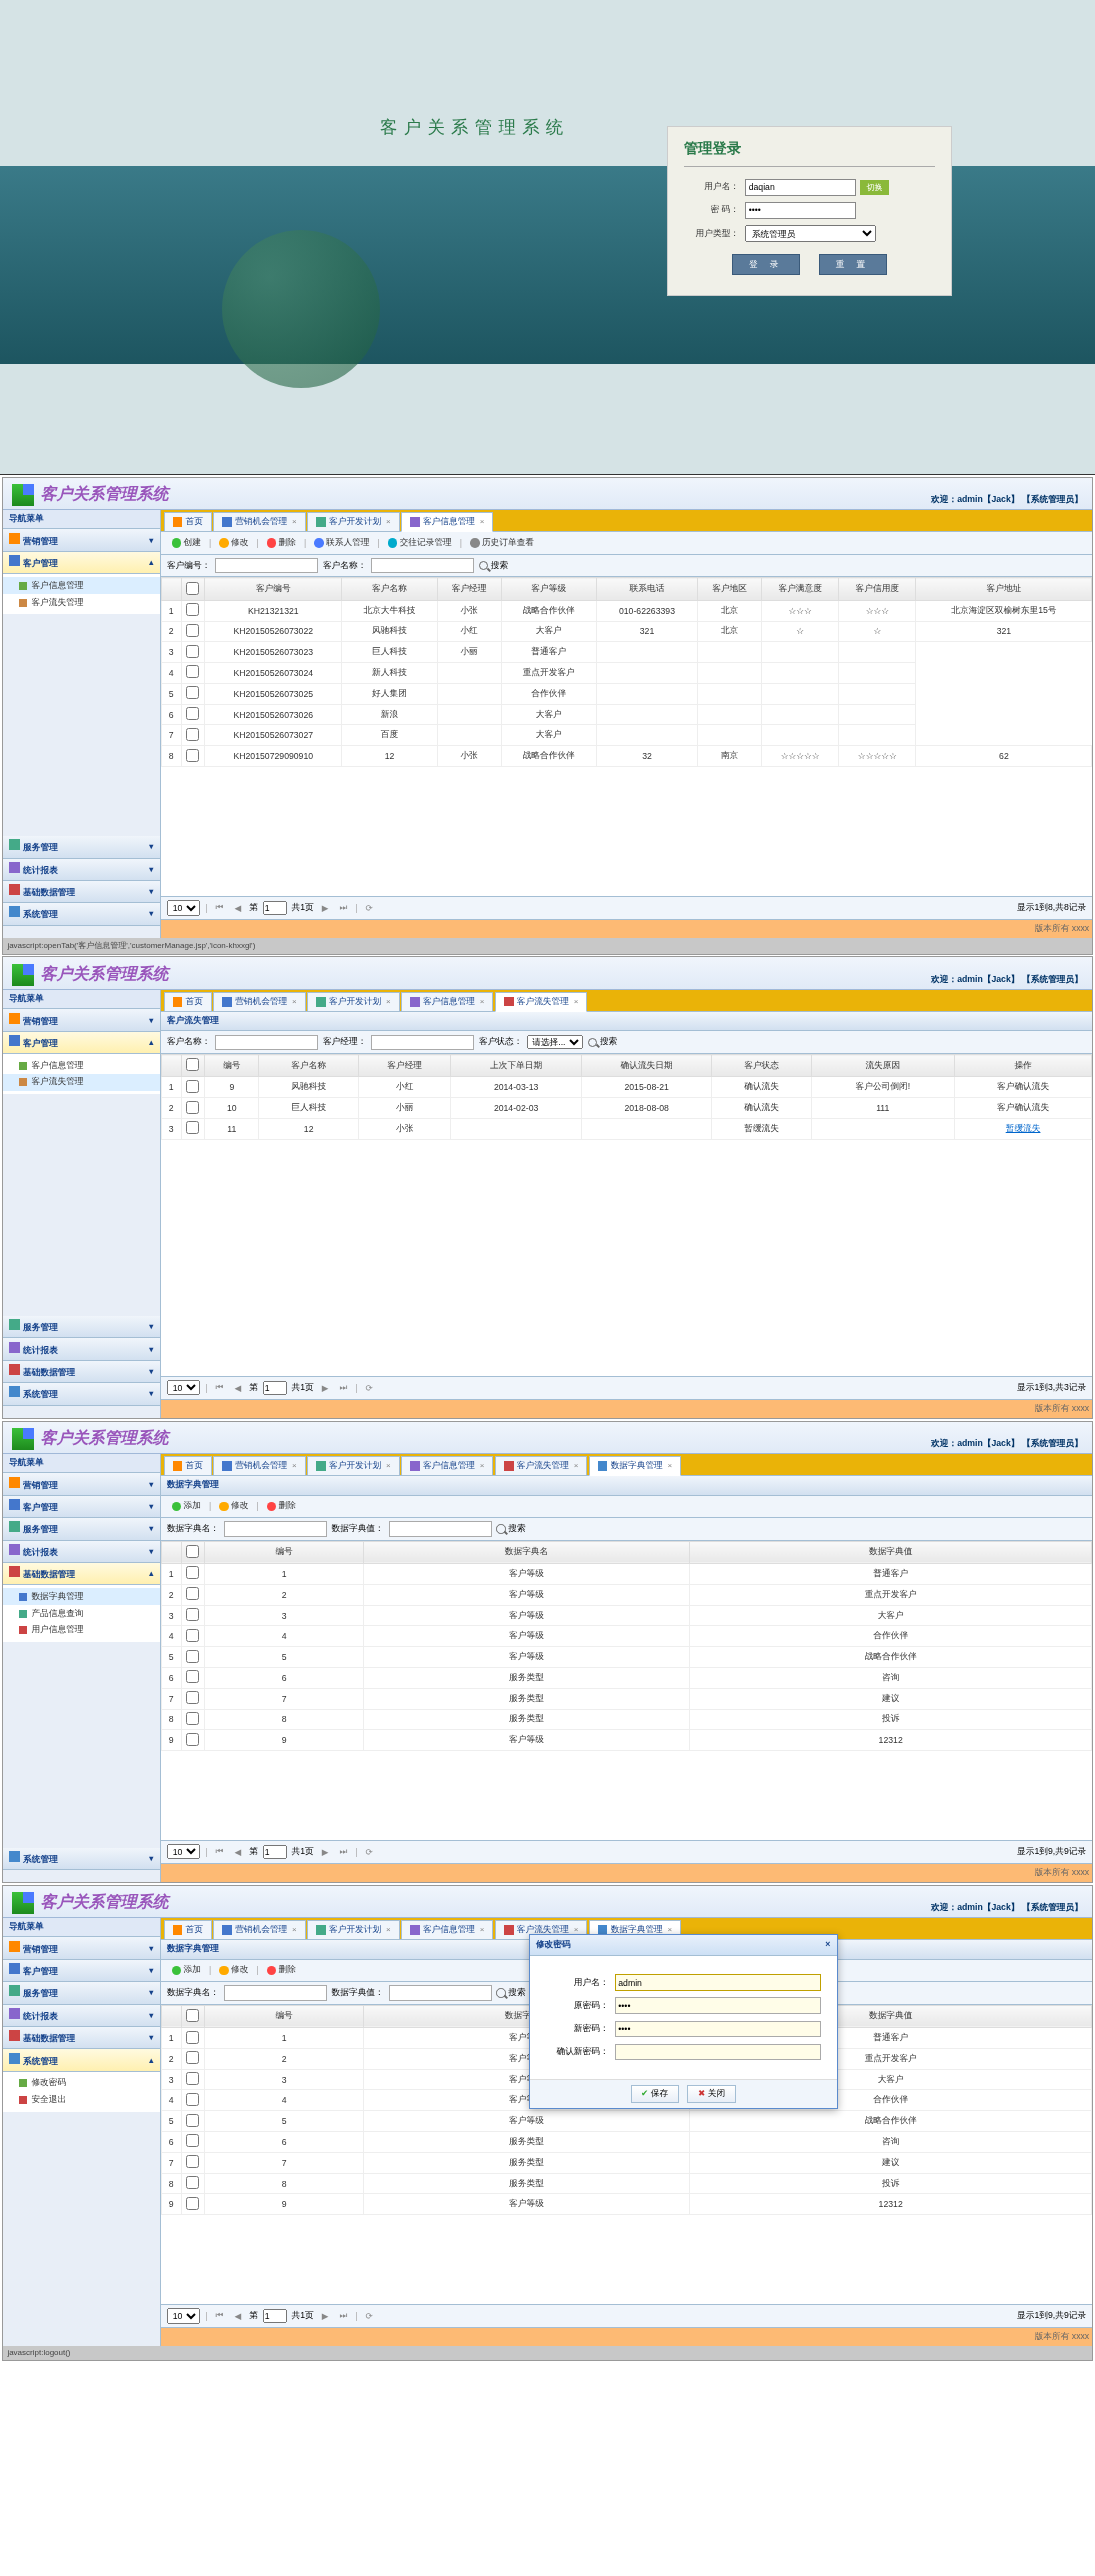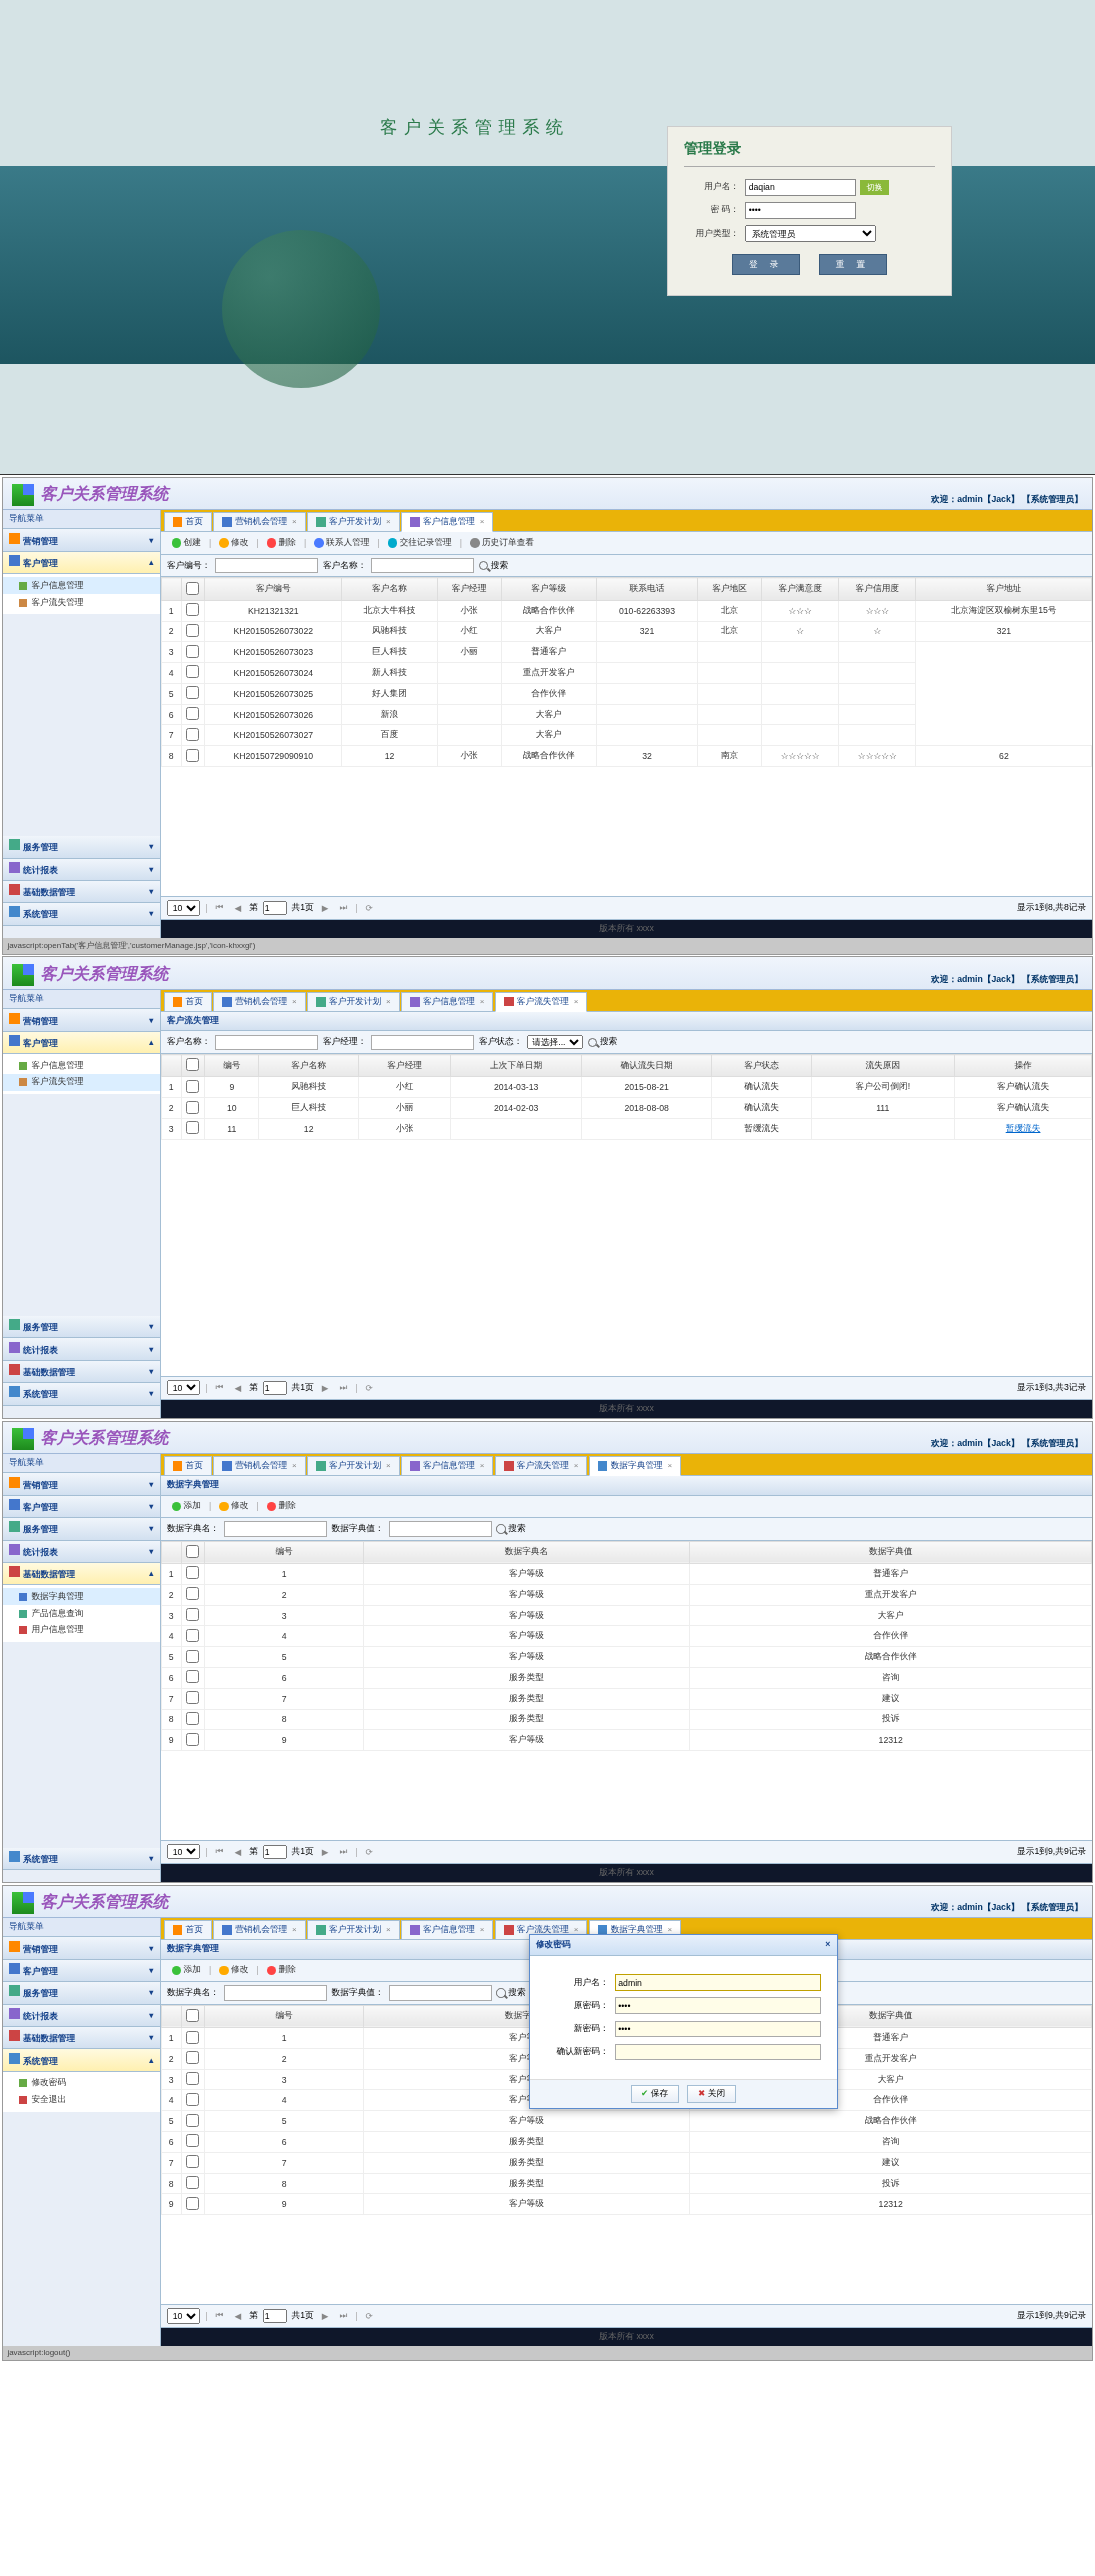--- a/index.html
+++ b/index.html
@@ -25,21 +25,21 @@
 .app-view { border: 0.8px solid #999; margin: 1.6px; background: #e6effa; }
 .app-header { display: flex; justify-content: space-between; align-items: flex-end; padding: 6.3px 9.5px 3.2px; background: linear-gradient(#f0f5fc, #e0eaf7); border-bottom: 0.8px solid #a0b8d8; }
 .app-logo { display: flex; align-items: center; }
 .logo-icon { width: 22px; height: 22px; background: linear-gradient(#3ac13a, #1d8a1d); margin-right: 6.3px; position: relative; }
 .logo-icon::before { content: ""; position: absolute; width: 11px; height: 11px; background: #4a7aff; left: 11px; top: 0; }
 .app-title { font-size: 16px; font-weight: bold; color: #9955bb; font-style: italic; }
 .welcome { color: #003366; font-weight: bold; font-size: 9.5px; }
 .app-body { display: flex; min-height: 428px; }
 
 .sidebar { width: 158px; background: #e8eef7; border-right: 0.8px solid #a4bed4; }
-.sidebar-title { background: #dfe8f6; padding: 3.2px 6.3px; font-weight: normal; color: #15428b; border-bottom: 0.8px solid #a4bed4; }
+.sidebar-title { background: #dfe8f6; padding: 3.2px 6.3px; font-weight: bold; color: #15428b; border-bottom: 0.8px solid #a4bed4; }
 .accordion-item { background: linear-gradient(#f0f5fb, #d2e0f0); padding: 3.2px 6.3px; border-bottom: 0.8px solid #a4bed4; cursor: pointer; color: #15428b; font-weight: bold; display: flex; justify-content: space-between; align-items: center; }
 .accordion-item.active { background: linear-gradient(#fffae0, #fff0b0); }
 .acc-icon { width: 11px; height: 11px; display: inline-block; margin-right: 3.2px; }
 .chevron { font-size: 8px; color: #15428b; }
 .submenu { background: #fff; padding: 3.2px 0; }
 .submenu-item { padding: 2.4px 6.3px 2.4px 16px; color: #333; cursor: pointer; display: flex; align-items: center; }
 .submenu-item.selected { background: #dbeeff; }
 .submenu-item .dot { width: 8px; height: 8px; margin-right: 4.8px; display: inline-block; }
 
 .main { flex: 1; display: flex; flex-direction: column; background: #fff; }
@@ -67,21 +67,21 @@
 table { width: 100%; border-collapse: collapse; }
 th { background: linear-gradient(#f9f9f9, #e8e8e8); border: 0.8px solid #ddd; padding: 3.2px; color: #333; font-weight: normal; text-align: center; }
 td { border: 0.8px solid #eee; padding: 2.4px 4.8px; text-align: center; color: #333; }
 td.num { width: 20px; } td.chk { width: 20px; }
 .link-cell { color: #0066cc; text-decoration: underline; cursor: pointer; }
 
 .pager { background: #f0f5fb; border-top: 0.8px solid #a4bed4; padding: 3.2px 6.3px; display: flex; align-items: center; justify-content: space-between; }
 .pager-left { display: flex; align-items: center; gap: 4.8px; }
 .pager select { padding: 0.8px; }
 .pager-btn { padding: 1.6px 3.2px; color: #888; cursor: pointer; }
-.footer { text-align: center; padding: 3.2px; background: #0f172a; border-top: 0.8px solid #a4bed4; color: #666; }
+.footer { text-align: right; padding: 3.2px; background: #fdba74; border-top: 0.8px solid #a4bed4; color: #666; }
 .status-bar { background: #c8c8c8; padding: 2.4px 4.8px; color: #444; font-size: 8px; }
 
 
 .dialog { position: absolute; left: 368px; top: 16px; width: 309px; background: #fff; border: 0.8px solid #5a8acd; box-shadow: 0 1.6px 8px rgba(0,0,0,0.3); z-index: 10; }
 .dialog-title { background: linear-gradient(#e8f0fb, #cde0f5); padding: 4px 6.3px; color: #15428b; font-weight: bold; display: flex; justify-content: space-between; border-bottom: 0.8px solid #a4bed4; }
 .dialog-body { padding: 12px 16px; }
 .dialog-row { display: flex; align-items: center; margin: 6.3px 0; }
 .dialog-row label { width: 63px; text-align: right; margin-right: 6.3px; }
 .dialog-row input { flex: 1; padding: 2.4px; border: 0.8px solid #aaa; background: #fffde8; }
 .dialog-btns { background: #f0f5fb; padding: 4.8px; text-align: center; border-top: 0.8px solid #ddd; }

